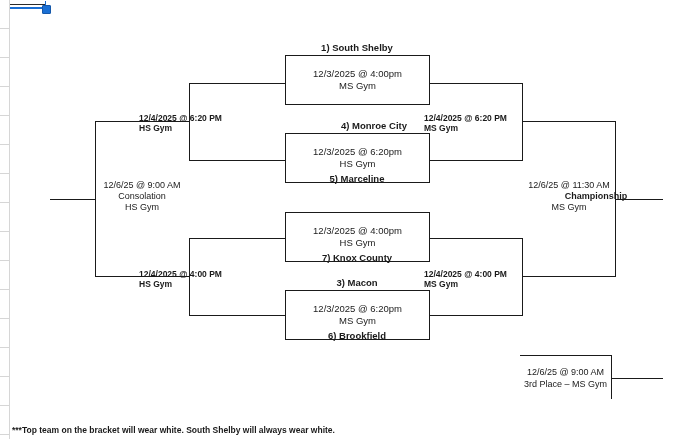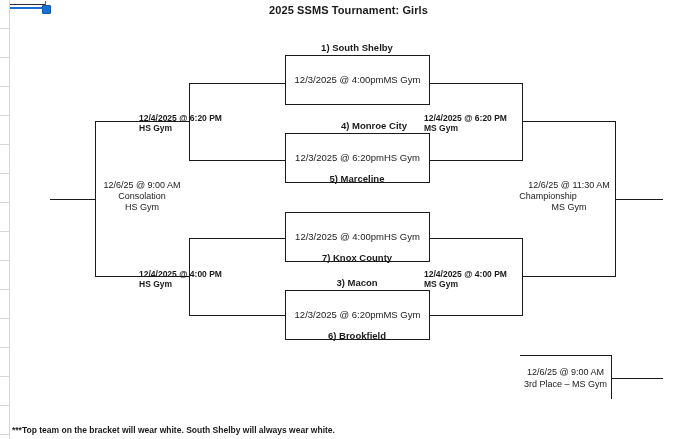--- a/index.html
+++ b/index.html
@@ -84,20 +84,21 @@
     width: 1px;
     background: #1a1a1a;
   }
 
   
   .match-box {
     position: absolute;
     border: 1px solid #1a1a1a;
     box-sizing: border-box;
     display: flex;
+    flex-direction: column;
     align-items: center;
     justify-content: center;
     background: #ffffff;
   }
   .match-box .line {
     font-size: 9.5px;
     line-height: 12px;
     white-space: nowrap;
   }
   .team-label {
@@ -174,21 +175,20 @@
   <div class="gutter-line" style="top:347px;"></div>
   <div class="gutter-line" style="top:376px;"></div>
   <div class="gutter-line" style="top:405px;"></div>
   <div class="gutter-line" style="top:434px;"></div>
 
   <div class="dark-stub" style="left:10px; top:4px; width:35px;"></div>
   <div class="blue-line" style="left:10px; top:7px; width:36px;"></div>
   <div class="blue-tick" style="left:45px; top:1px;"></div>
   <div class="blue-handle" style="left:42px; top:5px;"></div>
 
-  <div class="title">2025 SSMS Tournament: Girls</div>
 
   <div class="team-label" style="left:277px; top:42px;">1) South Shelby</div>
   <div class="match-box" style="left:285px; top:55px; width:145px; height:50px;">
     <div class="line">12/3/2025 @ 4:00pm</div>
     <div class="line">MS Gym</div>
   </div>
   <div class="hline" style="left:189px; top:83px; width:96px;"></div>
   <div class="hline" style="left:430px; top:83px; width:93px;"></div>
 
   <div class="team-label" style="left:294px; top:120px;">4) Monroe City</div>
@@ -239,21 +239,21 @@
   <div class="round-label" style="left:424px; top:123px; width:100px;">MS Gym</div>
 
   <div class="vline" style="left:522px; top:238px; height:78px;"></div>
   <div class="hline" style="left:522px; top:276px; width:93px;"></div>
   <div class="round-label" style="left:424px; top:269px; width:100px;">12/4/2025 @ 4:00 PM</div>
   <div class="round-label" style="left:424px; top:279px; width:100px;">MS Gym</div>
 
   <div class="vline" style="left:615px; top:121px; height:156px;"></div>
   <div class="hline" style="left:615px; top:199px; width:48px;"></div>
   <div class="stage-label" style="left:523px; top:180px; width:92px;">12/6/25 @ 11:30 AM</div>
-  <div class="stage-label" style="left:502px; top:191px; width:92px;">Championship</div>
+  <div class="stage-label" style="left:550px; top:191px; width:92px;font-weight:bold;">Championship</div>
   <div class="stage-label" style="left:523px; top:202px; width:92px;">MS Gym</div>
 
   <div class="third-box" style="left:520px; top:355px; width:92px; height:44px;">
     <div class="line">12/6/25 @ 9:00 AM</div>
     <div class="line">3rd Place – MS Gym</div>
   </div>
   <div class="hline" style="left:612px; top:378px; width:51px;"></div>
 
   <div class="footnote">***Top team on the bracket will wear white.  South Shelby will always wear white.</div>
 

